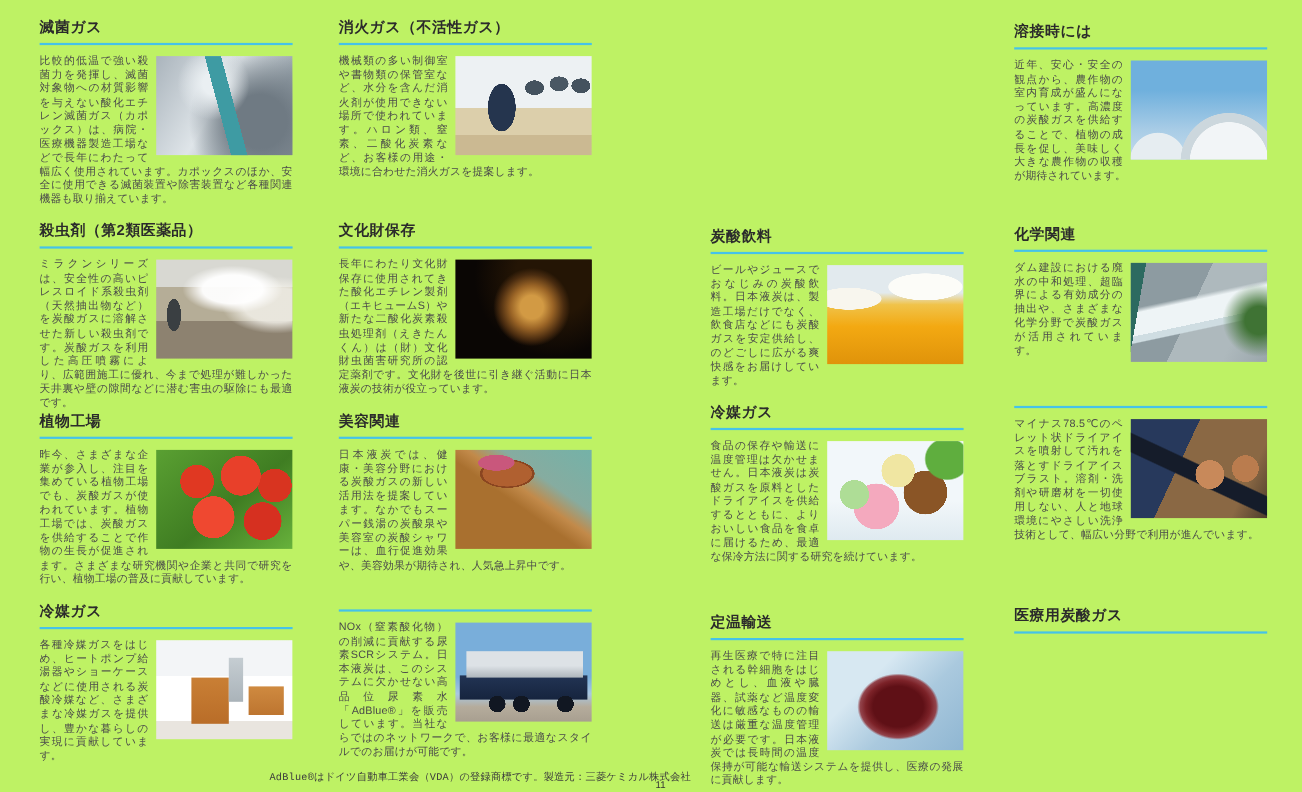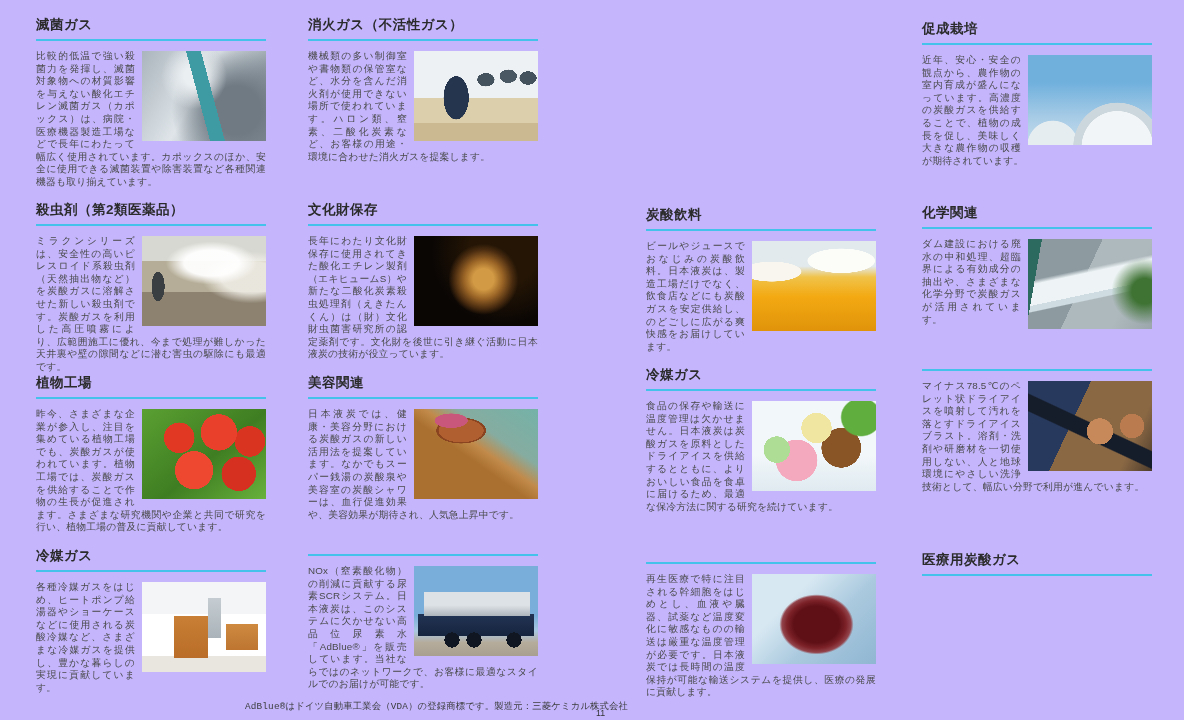--- a/index.html
+++ b/index.html
@@ -1,18 +1,18 @@
 <!DOCTYPE html>
 <html lang="ja"><head>
 <meta charset="utf-8">
 <style>
   * { margin:0; padding:0; box-sizing:border-box; }
   html,body { background:#ffffff; }
   body { width:1184px; height:720px; font-family:"Liberation Sans","DejaVu Sans",sans-serif; }
-  .page { position:relative; width:1184px; height:720px; background:#c4b5fd; overflow:hidden; }
+  .page { position:relative; width:1184px; height:720px; background:#bef264; overflow:hidden; }
   .card { position:absolute; width:230px; }
   .ttl { font-size:13.5px; font-weight:bold; color:#2b2b2b; letter-spacing:.5px; }
   .rule { height:2px; background:#45c2ea; margin-top:5px; }
   .bd { margin-top:9px; overflow:hidden; }
   .photo { float:right; width:124px; height:90px; margin:1px 0 5px 7px; background-color:#ccc; }
   .txt { font-size:9.8px; line-height:12.6px; color:#4a4a4a; text-align:justify; letter-spacing:.2px; }
   .footnote { position:absolute; left:245px; top:700px; font-size:9.3px; color:#3c3c3c; letter-spacing:.2px;font-family:Liberation Mono, monospace; }
   .pagenum { position:absolute; left:560px; top:708px; font-size:8.8px; color:#333;margin-left:36px; }
 
   
@@ -118,21 +118,21 @@
     <h3 class="ttl">消火ガス（不活性ガス）</h3>
     <div class="rule"></div>
     <div class="bd">
         <div class="photo ph-controlroom"></div>
       <p class="txt">機械類の多い制御室や書物類の保管室など、水分を含んだ消火剤が使用できない場所で使われています。ハロン類、窒素、二酸化炭素など、お客様の用途・環境に合わせた消火ガスを提案します。</p>
       </div>
   </section>
 
 
   <section class="card" style="left:922px;top:20px">
-    <h3 class="ttl">促成栽培</h3>
+    <h3 class="ttl">溶接時には</h3>
     <div class="rule"></div>
     <div class="bd">
         <div class="photo ph-greenhouse"></div>
       <p class="txt">近年、安心・安全の観点から、農作物の室内育成が盛んになっています。高濃度の炭酸ガスを供給することで、植物の成長を促し、美味しく大きな農作物の収穫が期待されています。</p>
       </div>
   </section>
 
   <section class="card" style="left:36px;top:201px">
     <h3 class="ttl">殺虫剤（第2類医薬品）</h3>
     <div class="rule"></div>
@@ -215,20 +215,21 @@
 
   <section class="card" style="left:308px;top:549px">
     <div class="rule"></div>
     <div class="bd">
         <div class="photo ph-truck"></div>
       <p class="txt">NOx（窒素酸化物）の削減に貢献する尿素SCRシステム。日本液炭は、このシステムに欠かせない高品位尿素水「AdBlue®」を販売しています。当社ならではのネットワークで、お客様に最適なスタイルでのお届けが可能です。</p>
       </div>
   </section>
 
   <section class="card" style="left:646px;top:557px">
+    <h3 class="ttl">定温輸送</h3>
     <div class="rule"></div>
     <div class="bd">
         <div class="photo ph-bloodbag"></div>
       <p class="txt">再生医療で特に注目される幹細胞をはじめとし、血液や臓器、試薬など温度変化に敏感なものの輸送は厳重な温度管理が必要です。日本液炭では長時間の温度保持が可能な輸送システムを提供し、医療の発展に貢献します。</p>
       </div>
   </section>
 
   <section class="card" style="left:922px;top:551px">
     <h3 class="ttl">医療用炭酸ガス</h3>
     <div class="rule"></div>

